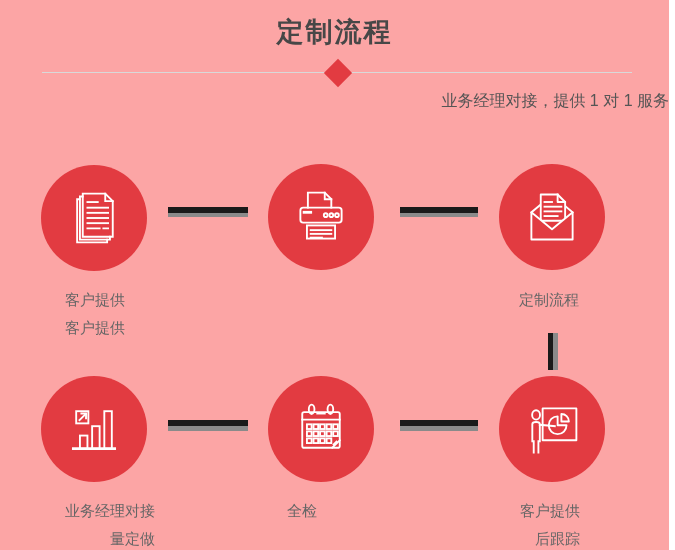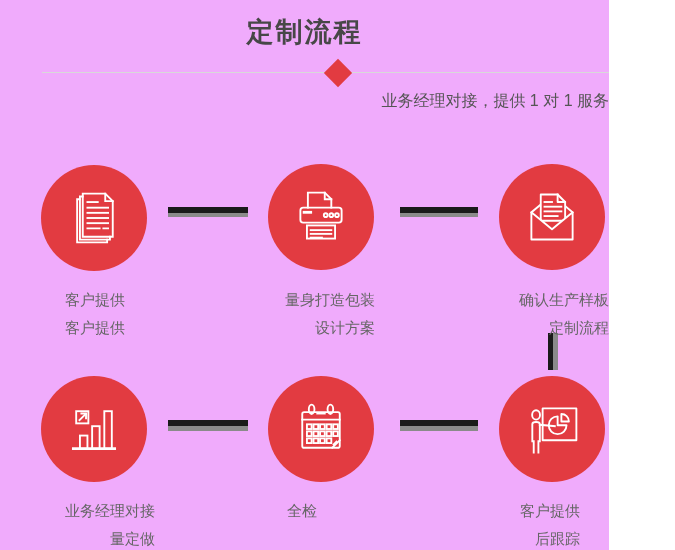--- a/index.html
+++ b/index.html
@@ -6,21 +6,21 @@
     --circle-red:#e23b41;
     --connector-dark:#1a1a1a;
     --connector-gray:#8a8a8a;
     --title-color:#474747;
     --subtitle-color:#555555;
     --label-color:#666666;
     --divider-line:#d9d9d9;
   }
   *{margin:0;padding:0;box-sizing:border-box;}
   body{background:#fff;font-family:"Liberation Sans","DejaVu Sans",sans-serif;}
-  .page{position:relative;width:609px;height:550px;background:#f0abfc;overflow:hidden;}
+  .page{position:relative;width:669px;height:550px;background:#fca5a5;overflow:hidden;}
 
   .page-title{
     position:absolute;top:14px;left:0;width:100%;
     text-align:center;font-size:27px;font-weight:bold;
     color:var(--title-color);letter-spacing:2px;
   }
   .divider{
     position:absolute;top:72px;left:42px;width:590px;height:0;
     border-top:1px solid var(--divider-line);
   }
@@ -116,39 +116,34 @@
       <circle cx="37" cy="30" r="2"></circle>
       <circle cx="43" cy="30" r="2"></circle>
       <circle cx="49" cy="30" r="2"></circle>
       <path d="M14,27 H21" stroke-width="3"></path>
       <rect x="17" y="41" width="30" height="14"></rect>
       <path d="M21,46 H43"></path>
       <path d="M21,50 H43"></path>
       <path d="M21,54 H33"></path>
     </svg>
   </div>
-  <div class="step-label l2">
-    <span>量身打造包装</span>
-    <span>设计方案</span>
-  </div>
 
   <div class="circle c3">
     <svg width="60" height="60" viewBox="0 0 64 64" fill="none" stroke="#ffffff" stroke-width="2" stroke-linecap="square" stroke-linejoin="round">
       <path d="M10,27 L22,17 M54,27 L42,17"></path>
       <path d="M20,36 V8 H38 L46,16 V36 Z" fill="#e23b41"></path>
       <path d="M38,8 V16 H46"></path>
       <path d="M24,16 H32"></path>
       <path d="M24,21 H42"></path>
       <path d="M24,26 H42"></path>
       <path d="M24,31 H38"></path>
       <polygon points="10,27 32,45 54,27 54,56 10,56" fill="#e23b41"></polygon>
     </svg>
   </div>
   <div class="step-label l3">
-    <span>确认生产样板</span>
     <span>定制流程</span>
   </div>
 
   <div class="circle c4">
     <svg width="60" height="60" viewBox="0 0 64 64" fill="none" stroke="#ffffff" stroke-width="2" stroke-linecap="square">
       <path d="M10,53 H54" stroke-width="3"></path>
       <rect x="17" y="39" width="8" height="14"></rect>
       <rect x="30" y="29" width="8" height="24"></rect>
       <rect x="43" y="13" width="8" height="40"></rect>
       <rect x="13" y="13" width="13" height="13"></rect>

